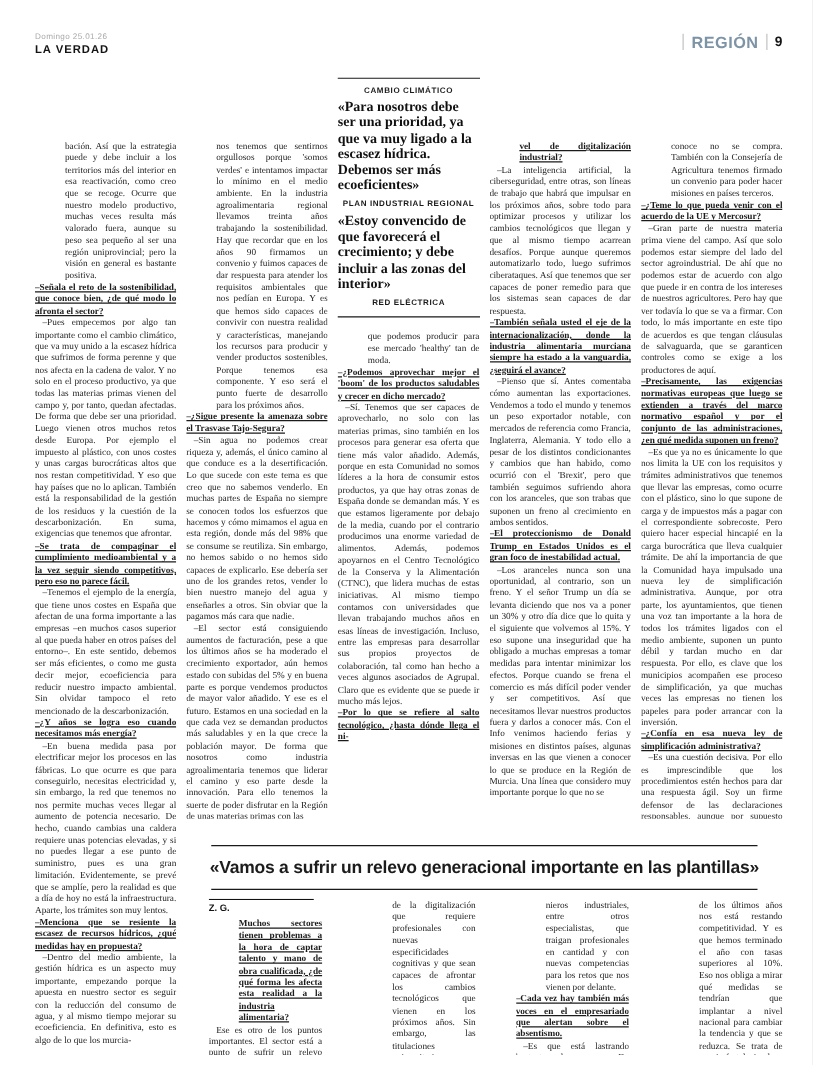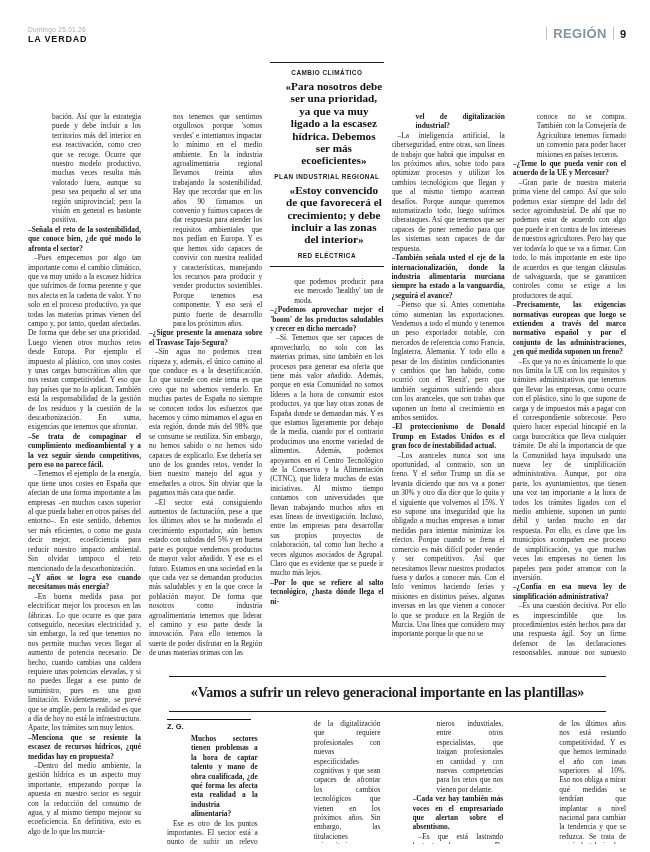--- a/index.html
+++ b/index.html
@@ -19,32 +19,32 @@
   .page-num{font-family:"Liberation Sans",sans-serif;font-size:11px;font-weight:bold;color:#141414;}
   
   .content{position:absolute;top:62px;left:28px;right:24px;bottom:7px;display:flex;gap:8px;}
   .col{flex:1 1 0;min-width:0;overflow:hidden;}
   .colfirst{flex:0 0 113px;padding-top:50px;box-sizing:border-box;}
   .right{flex:1;display:flex;flex-direction:column;min-width:0;}
   .toprow{display:flex;gap:8px;height:593px;}
   .pad-top{padding-top:50px;box-sizing:border-box;}
   
   .para{margin:0;font-size:7.4px;line-height:9.4px;text-align:justify;color:#1b1b1b;}
-  .para.q{font-weight:bold;}
+  .para.q{font-weight:bold;text-decoration:underline;}
   .para.a{text-indent:6px;}
   .para.ni{text-indent:0;margin-left:24px;}
   
   .qrule{border-top:1px solid #1a1a1a;width:100%;margin:0 0 2px 0;}
   .qrule-b{margin:7px 0 10px 0;}
   .kicker{font-family:"Liberation Sans",sans-serif;font-size:6.4px;font-weight:bold;letter-spacing:.5px;text-align:center;color:#1b1b1b;margin:6px 0 4px 0;}
-  .pullquote{font-size:11.2px;line-height:12.4px;font-weight:bold;text-align:center;color:#101010;margin:0 0 6px 14px;}
+  .pullquote{font-size:11.2px;line-height:12.4px;font-weight:bold;text-align:left;color:#101010;margin:0 0 6px 0;}
   
   .bottomblock{margin-top:21px;}
   .b-rule{border-top:1px solid #1a1a1a;margin:0 20px;}
-  .headline{font-family:Liberation Serif, serif;font-size:14px;font-weight:bold;letter-spacing:-.2px;color:#1c1c1c;text-align:center;margin:0;padding:8px 4px 10px 4px;}
+  .headline{font-family:Liberation Sans, sans-serif;font-size:14px;font-weight:bold;letter-spacing:-.2px;color:#1c1c1c;text-align:center;margin:0;padding:8px 4px 10px 4px;}
   .bottomrow{display:flex;gap:32px;padding:7px 0 0 18px;height:125px;}
   .bcol{flex:1 1 0;min-width:0;overflow:hidden;}
   .byline-rule{border-top:1.5px solid #111;width:84px;margin-bottom:2px;}
   .byline{font-family:"Liberation Sans",sans-serif;font-size:7.5px;font-weight:bold;color:#141414;margin-bottom:3px;}
 </style>
 </head>
 <body>
 
 <div class="page">
 

